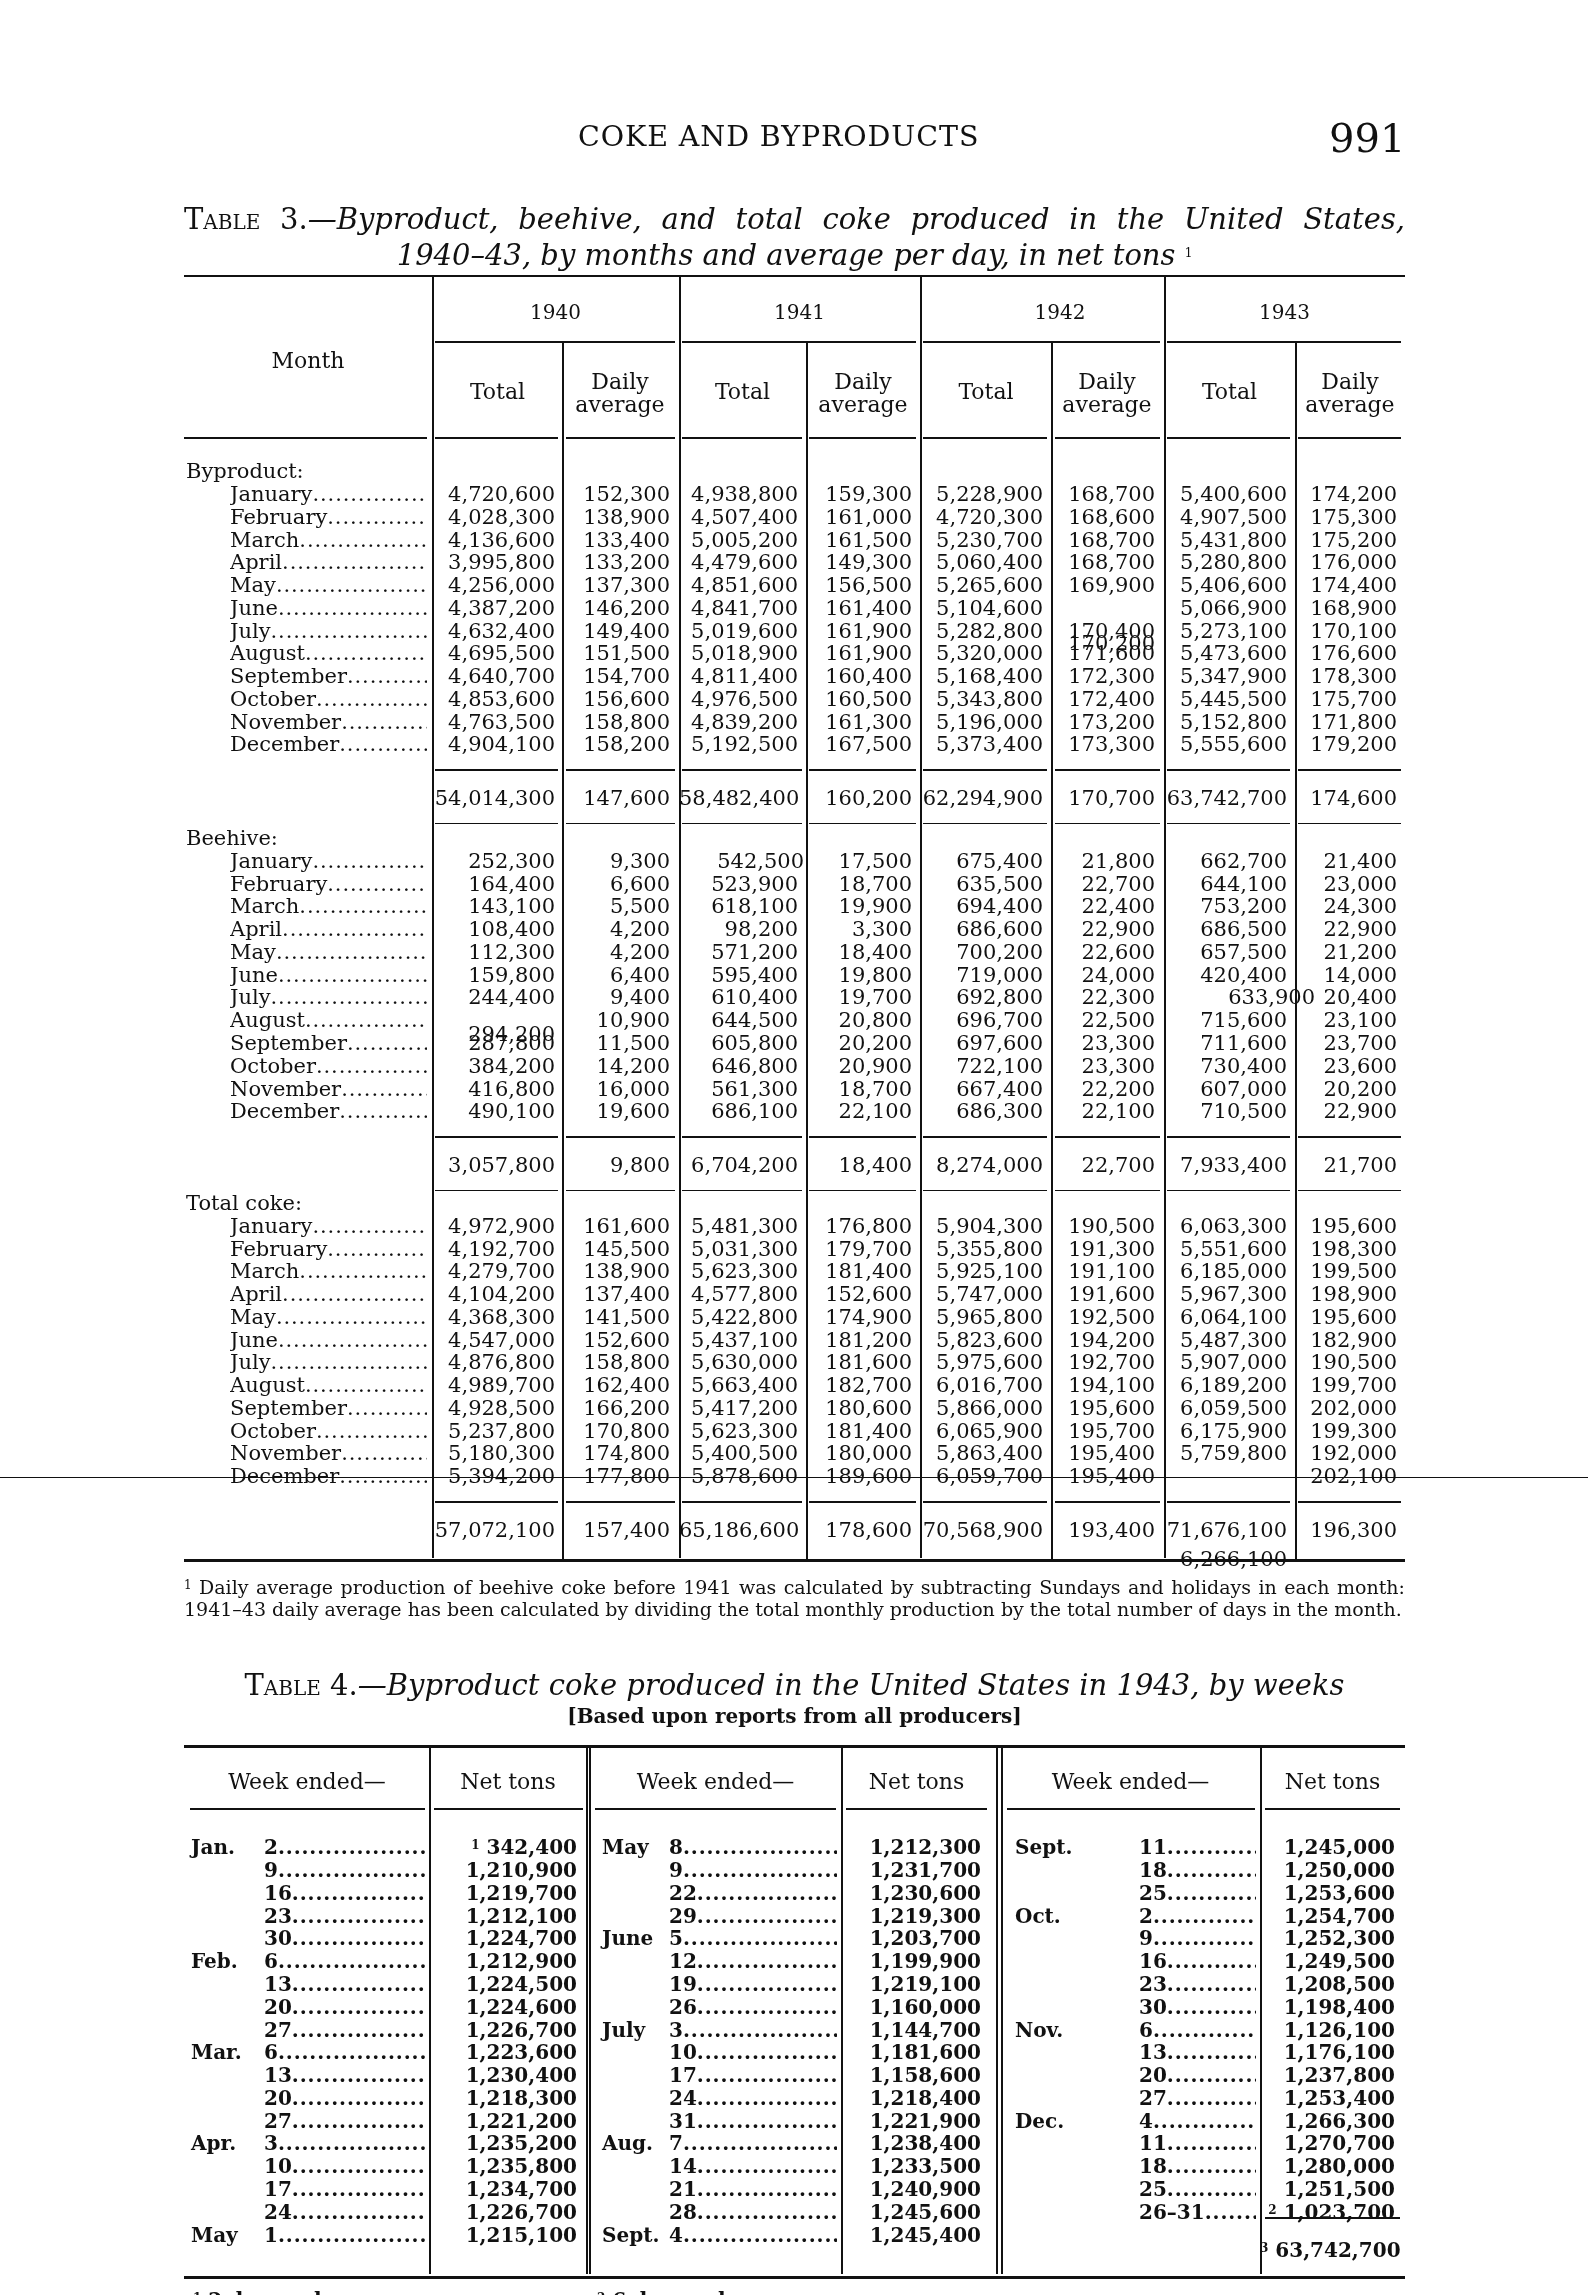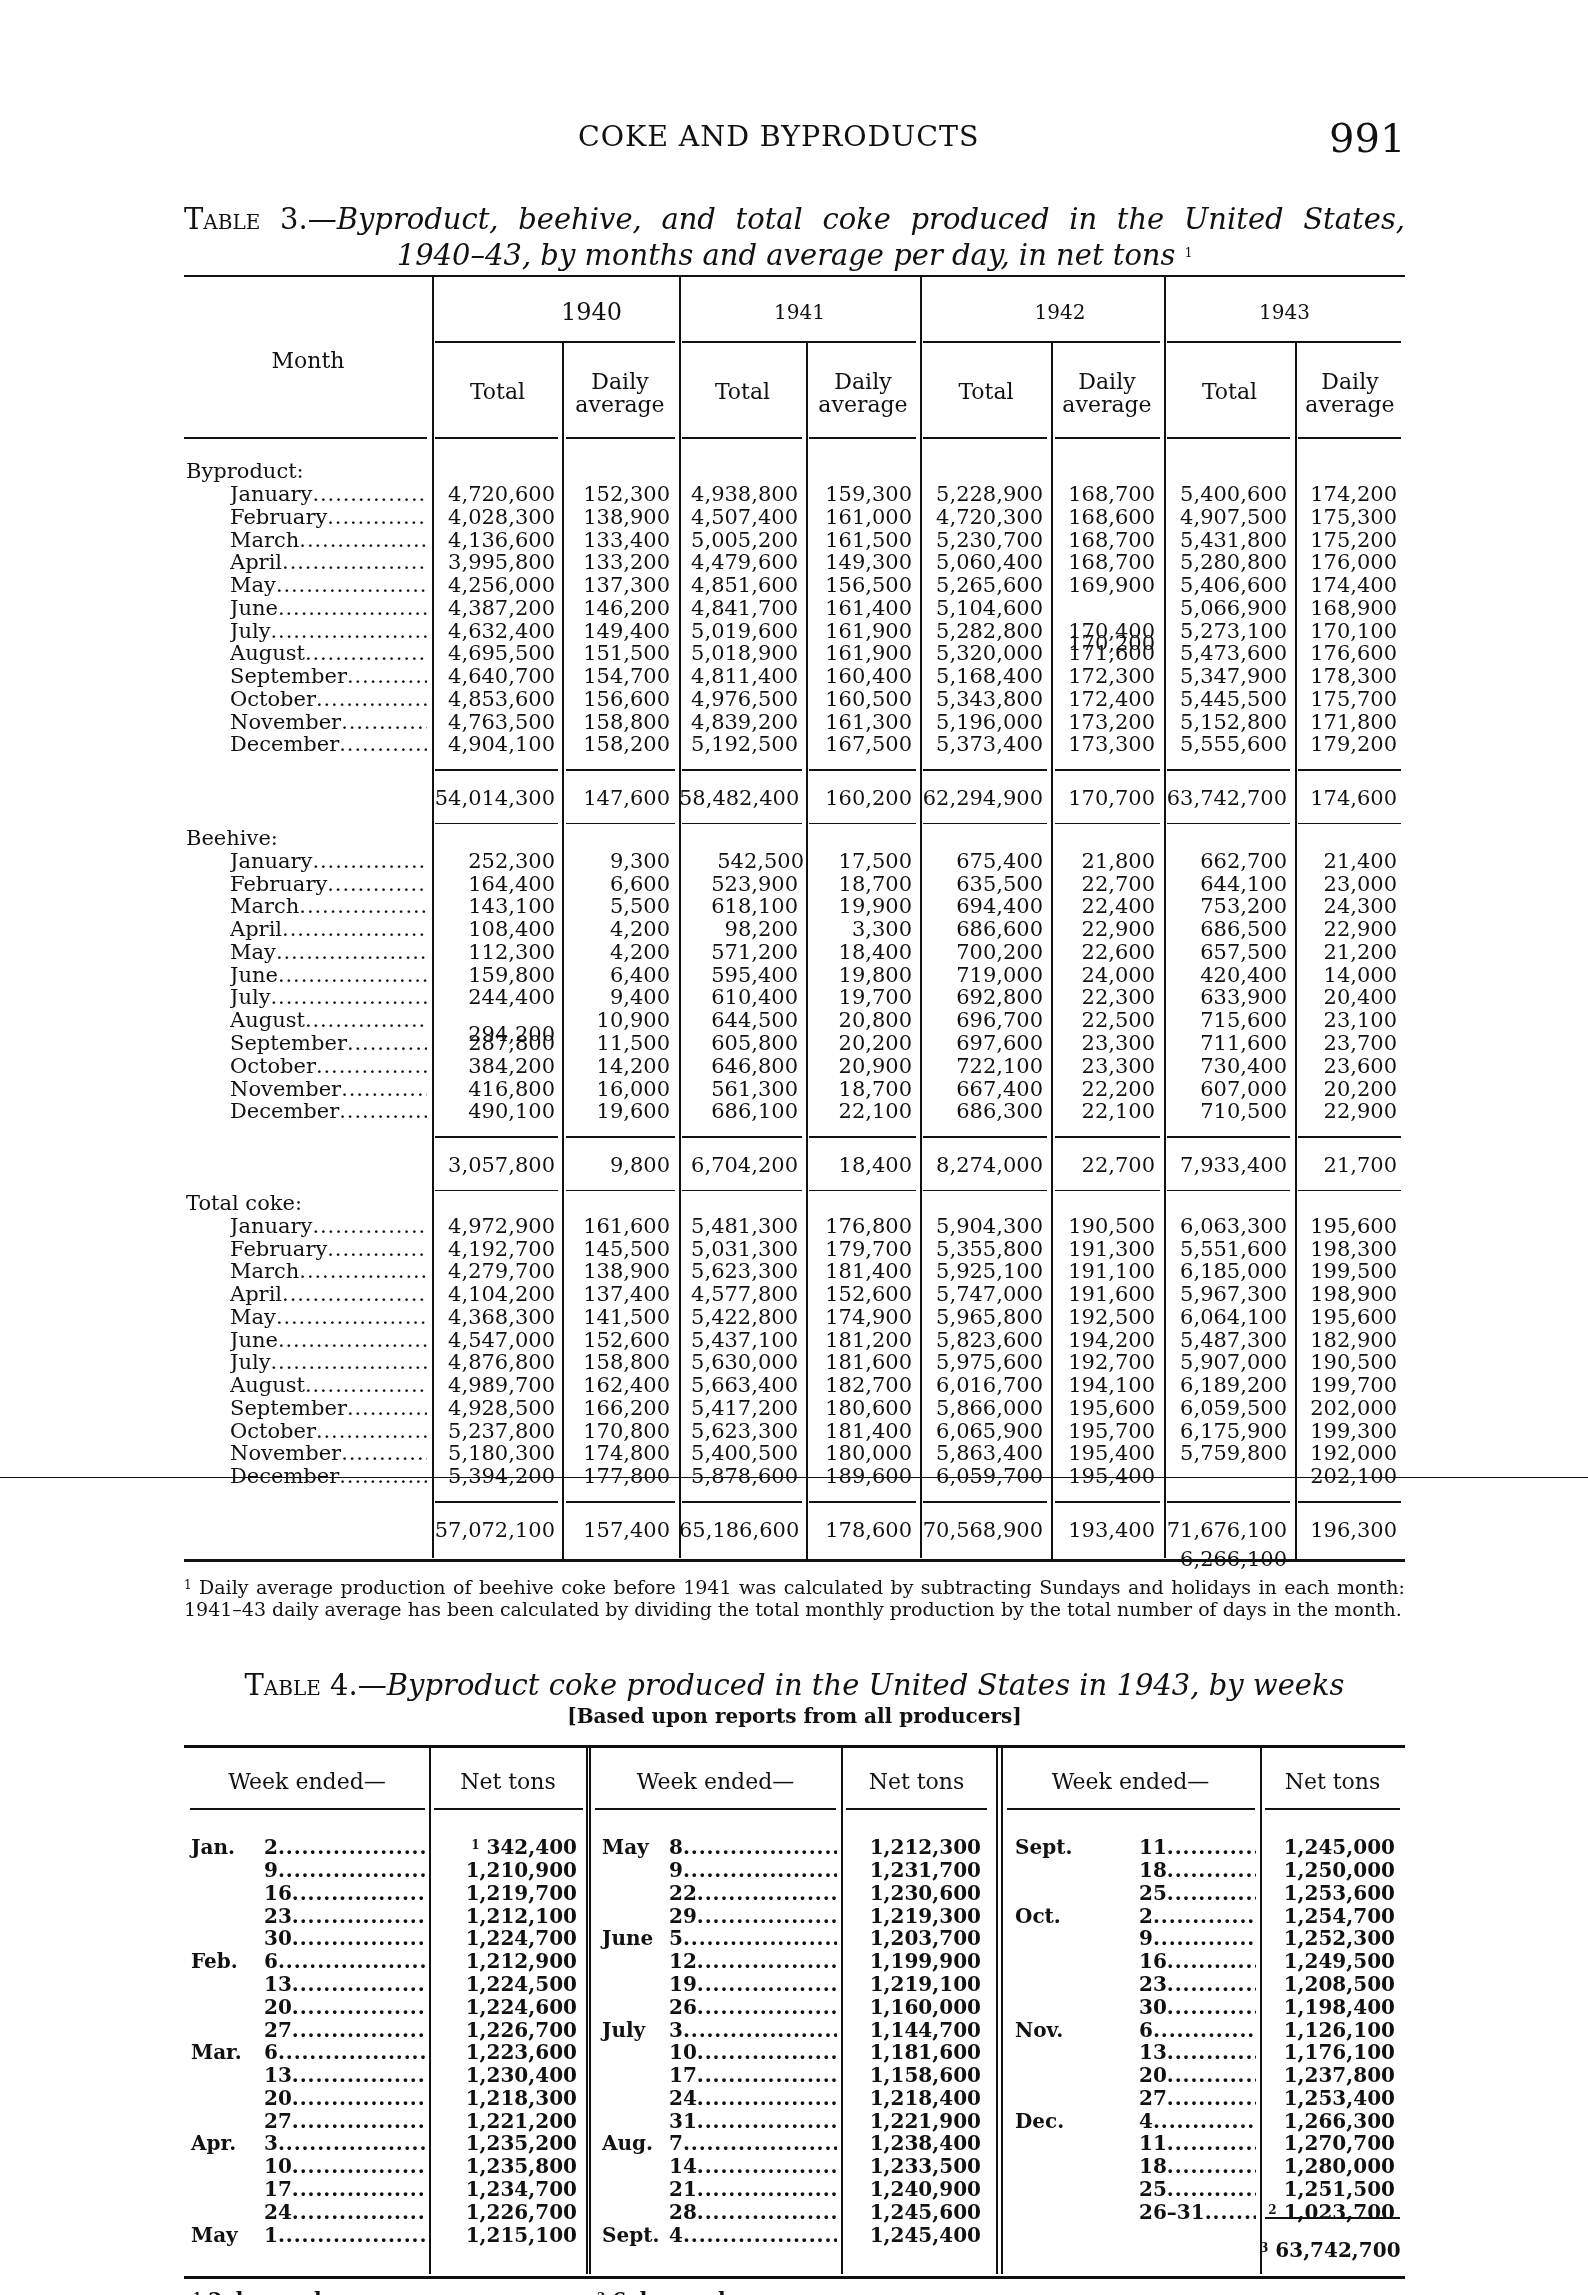--- a/index.html
+++ b/index.html
@@ -45,21 +45,21 @@
     <div class="rule" style="left:184px;top:1559px;width:1221px;height:3.2px;"></div>
     <div class="vline" style="left:432px;top:275px;height:1283px;"></div>
     <div class="vline" style="left:679px;top:275px;height:1283px;"></div>
     <div class="vline" style="left:920px;top:275px;height:1283px;"></div>
     <div class="vline" style="left:1164px;top:275px;height:1283px;"></div>
     <div class="vline" style="left:562px;top:342px;height:1217px;"></div>
     <div class="vline" style="left:806px;top:342px;height:1217px;"></div>
     <div class="vline" style="left:1051px;top:342px;height:1217px;"></div>
     <div class="vline" style="left:1295px;top:342px;height:1217px;"></div>
     <div class="hdr" style="left:184px;top:349px;width:248px;">Month</div>
-    <div class="hdr" style="left:432px;top:301px;width:247px;font-size:24px;padding-left:36px;">1940</div>
+    <div class="hdr" style="left:432px;top:301px;width:247px;font-size:20px;">1940</div>
     <div class="rule" style="left:435px;top:341px;width:240px;height:1.8px;"></div>
     <div class="hdr" style="left:432px;top:380px;width:131px;">Total</div>
     <div class="hdr" style="left:562px;top:370px;width:116px;">
       <div>Daily</div>
       <div>average</div>
     </div>
     <div class="hdr" style="left:679px;top:301px;width:241px;font-size:20px;">1941</div>
     <div class="rule" style="left:682px;top:341px;width:234px;height:1.8px;"></div>
     <div class="hdr" style="left:679px;top:380px;width:127px;">Total</div>
     <div class="hdr" style="left:806px;top:370px;width:114px;">
@@ -277,21 +277,21 @@
     <div class="num" style="left:1051px;top:964px;width:104px;">24,000</div>
     <div class="num" style="left:1164px;top:964px;width:123px;">420,400</div>
     <div class="num" style="left:1295px;top:964px;width:102px;">14,000</div>
     <div class="lab" style="left:230px;top:986px;width:197px;overflow:hidden;"><span>July</span><span class="dots">............................................................</span></div>
     <div class="num" style="left:432px;top:986px;width:123px;">244,400</div>
     <div class="num" style="left:562px;top:986px;width:108px;">9,400</div>
     <div class="num" style="left:679px;top:986px;width:119px;">610,400</div>
     <div class="num" style="left:806px;top:986px;width:106px;">19,700</div>
     <div class="num" style="left:920px;top:986px;width:123px;">692,800</div>
     <div class="num" style="left:1051px;top:986px;width:104px;">22,300</div>
-    <div class="num" style="left:1164px;top:986px;width:123px;">633,900</div>
+    <div class="num" style="left:1164px;top:986px;width:123px;padding-left:28px;">633,900</div>
     <div class="num" style="left:1295px;top:986px;width:102px;">20,400</div>
     <div class="lab" style="left:230px;top:1009px;width:197px;overflow:hidden;"><span>August</span><span class="dots">............................................................</span></div>
     <div class="num" style="left:432px;top:1009px;width:123px;margin-top:14px;">294,200</div>
     <div class="num" style="left:562px;top:1009px;width:108px;">10,900</div>
     <div class="num" style="left:679px;top:1009px;width:119px;">644,500</div>
     <div class="num" style="left:806px;top:1009px;width:106px;">20,800</div>
     <div class="num" style="left:920px;top:1009px;width:123px;">696,700</div>
     <div class="num" style="left:1051px;top:1009px;width:104px;">22,500</div>
     <div class="num" style="left:1164px;top:1009px;width:123px;">715,600</div>
     <div class="num" style="left:1295px;top:1009px;width:102px;">23,100</div>

